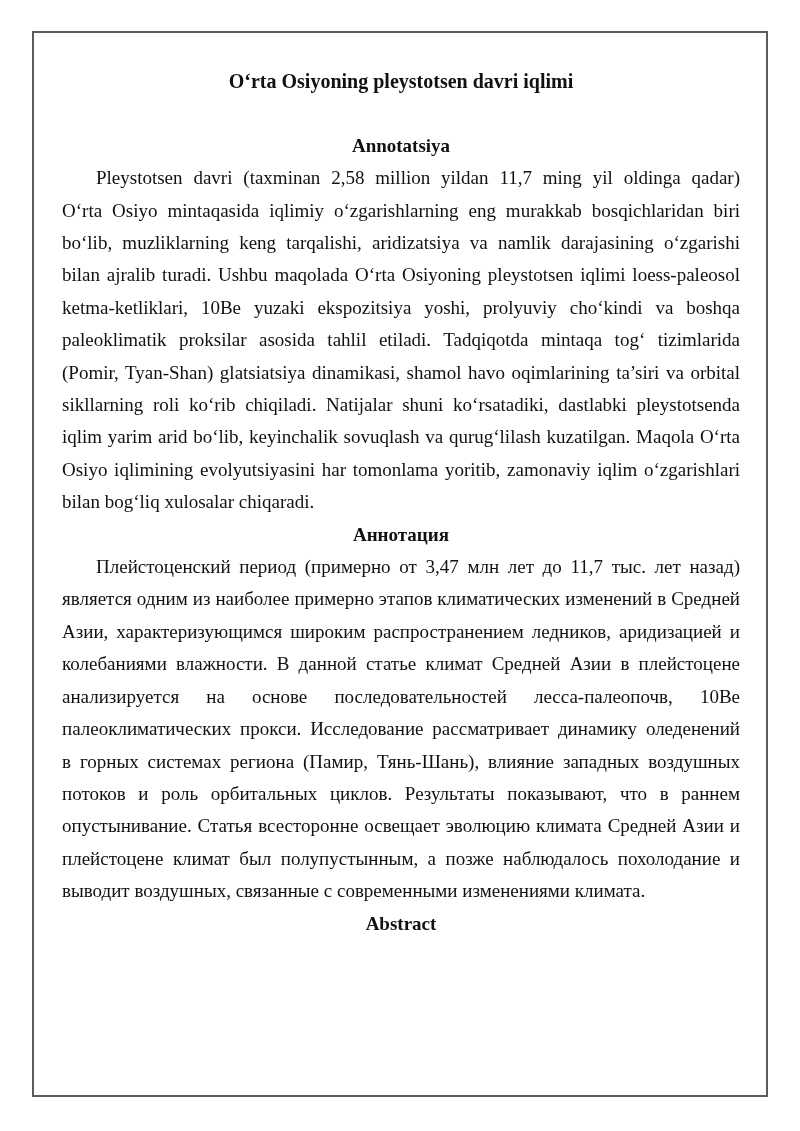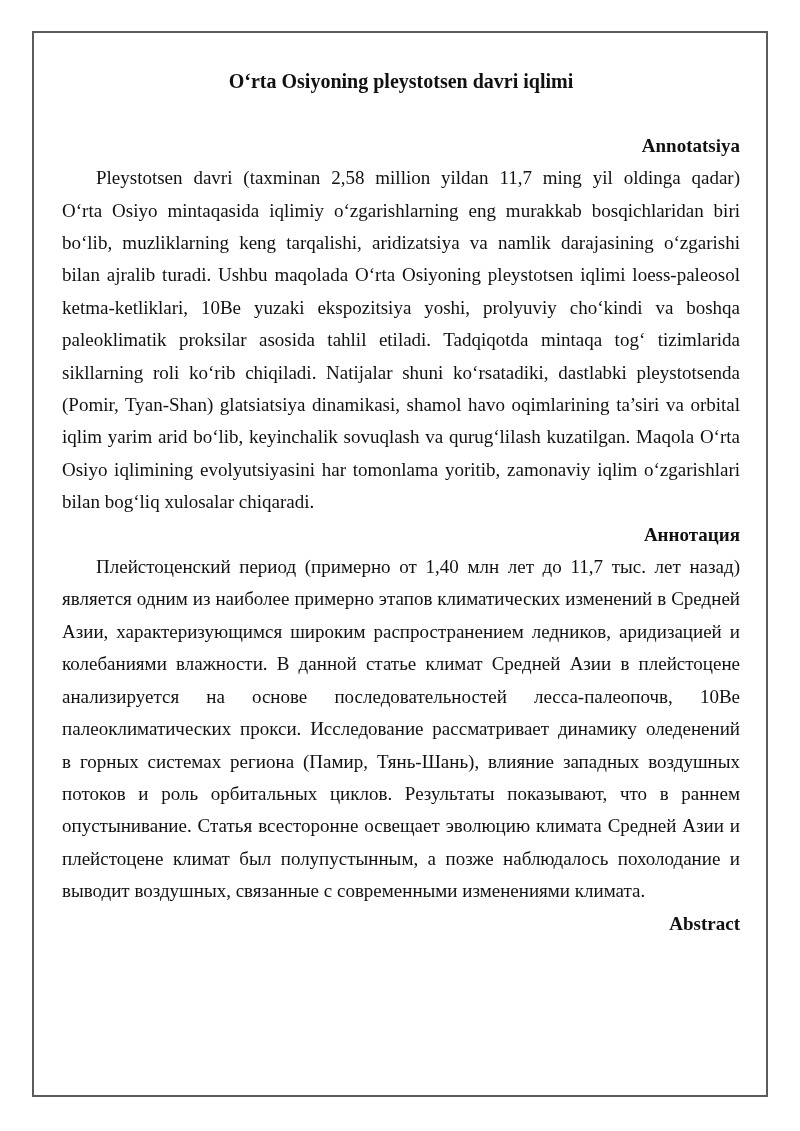--- a/index.html
+++ b/index.html
@@ -32,21 +32,21 @@
     line-height: 32.4px;
   }
   .doc-title {
     font-weight: bold;
     font-size: 20px;
     text-align: center;
     margin: 0 0 32.4px 0;
   }
   .heading {
     font-weight: bold;
-    text-align: right;
+    text-align: center;
   }
   .para {
     margin: 0;
   }
   .line {
     text-align: justify;
     text-align-last: justify;
     -moz-text-align-last: justify;
     white-space: normal;
   }
@@ -66,29 +66,29 @@
     <div class="doc-title">O‘rta Osiyoning pleystotsen davri iqlimi</div>
     <div>
         <div class="heading">Annotatsiya</div>
         <div class="para">
           <div class="line first">Pleystotsen davri (taxminan 2,58 million yildan 11,7 ming yil oldinga qadar)</div>
           <div class="line">O‘rta Osiyo mintaqasida iqlimiy o‘zgarishlarning eng murakkab bosqichlaridan biri</div>
           <div class="line">bo‘lib, muzliklarning keng tarqalishi, aridizatsiya va namlik darajasining o‘zgarishi</div>
           <div class="line">bilan ajralib turadi. Ushbu maqolada O‘rta Osiyoning pleystotsen iqlimi loess-paleosol</div>
           <div class="line">ketma-ketliklari, 10Be yuzaki ekspozitsiya yoshi, prolyuviy cho‘kindi va boshqa</div>
           <div class="line">paleoklimatik proksilar asosida tahlil etiladi. Tadqiqotda mintaqa tog‘ tizimlarida</div>
+          <div class="line">(Pomir, Tyan-Shan) glatsiatsiya dinamikasi, shamol havo oqimlarining ta’siri va orbital</div>
           <div class="line">sikllarning roli ko‘rib chiqiladi. Natijalar shuni ko‘rsatadiki, dastlabki pleystotsenda</div>
-          <div class="line">(Pomir, Tyan-Shan) glatsiatsiya dinamikasi, shamol havo oqimlarining ta’siri va orbital</div>
           <div class="line">iqlim yarim arid bo‘lib, keyinchalik sovuqlash va qurug‘lilash kuzatilgan. Maqola O‘rta</div>
           <div class="line">Osiyo iqlimining evolyutsiyasini har tomonlama yoritib, zamonaviy iqlim o‘zgarishlari</div>
           <div class="line final">bilan bog‘liq xulosalar chiqaradi.</div>
         </div>
         <div class="heading">Аннотация</div>
         <div class="para">
-          <div class="line first">Плейстоценский период (примерно от 1,40 млн лет до 11,7 тыс. лет назад)</div>
+          <div class="line first">Плейстоценский период (примерно от 3,47 млн лет до 11,7 тыс. лет назад)</div>
           <div class="line">является одним из наиболее примерно этапов климатических изменений в Средней</div>
           <div class="line">Азии, характеризующимся широким распространением ледников, аридизацией и</div>
           <div class="line">колебаниями влажности. В данной статье климат Средней Азии в плейстоцене</div>
           <div class="line">анализируется на основе последовательностей лесса-палеопочв, 10Be</div>
           <div class="line">палеоклиматических прокси. Исследование рассматривает динамику оледенений</div>
           <div class="line">в горных системах региона (Памир, Тянь-Шань), влияние западных воздушных</div>
           <div class="line">потоков и роль орбитальных циклов. Результаты показывают, что в раннем</div>
           <div class="line">опустынивание. Статья всесторонне освещает эволюцию климата Средней Азии и</div>
           <div class="line">плейстоцене климат был полупустынным, а позже наблюдалось похолодание и</div>
           <div class="line final">выводит воздушных, связанные с современными изменениями климата.</div>

